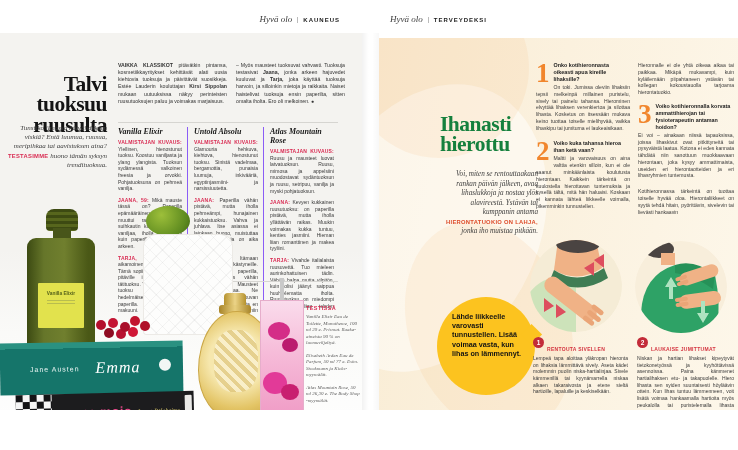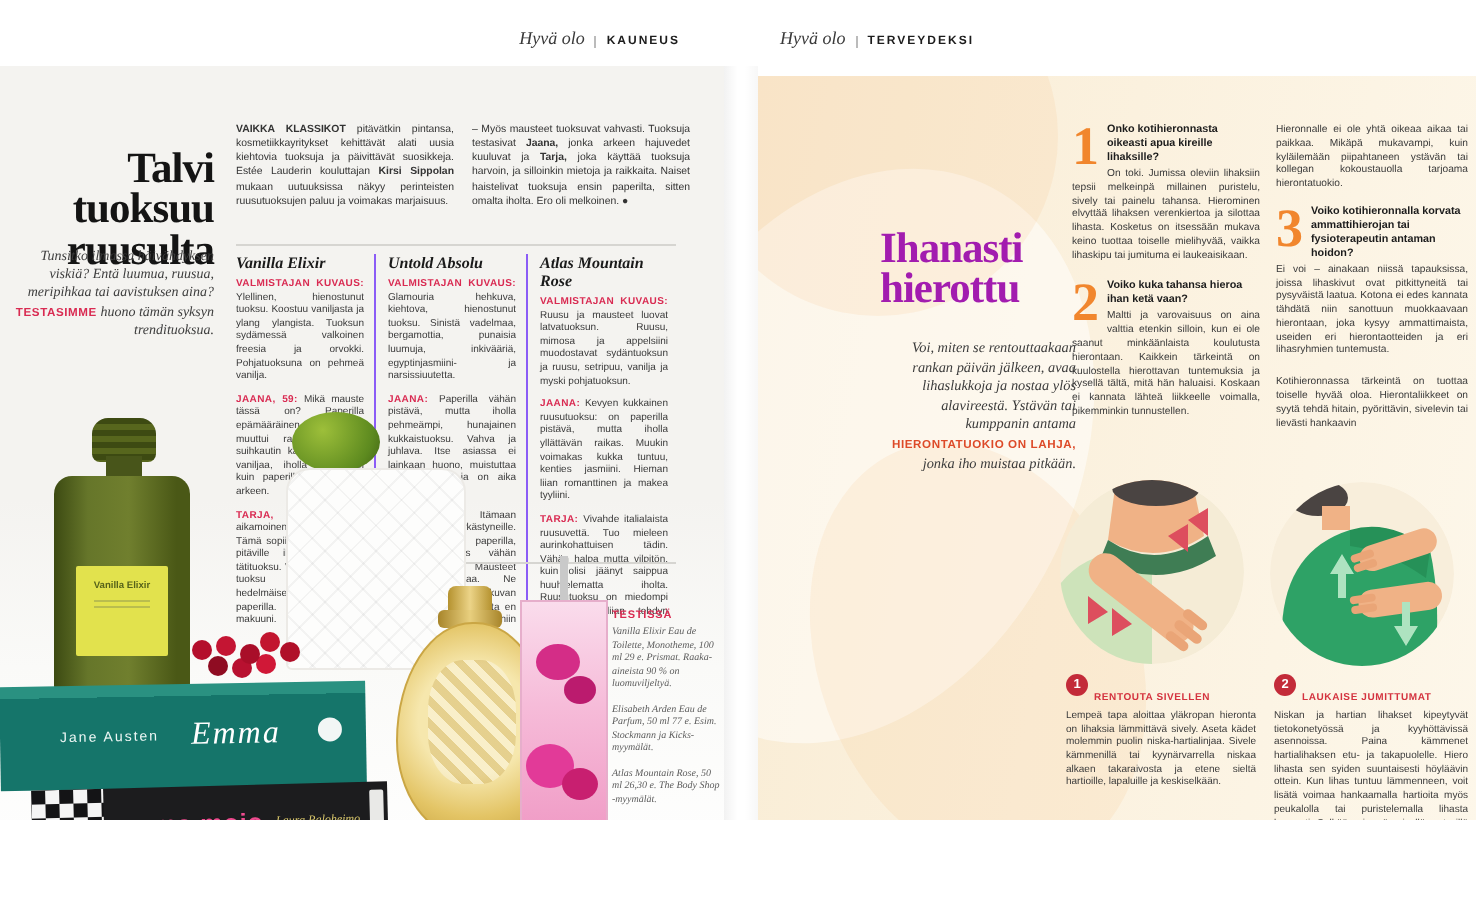--- a/index.html
+++ b/index.html
@@ -111,21 +111,21 @@
   .etlogo{font-weight:bold;font-size:7px;}
   .issue{font-size:5.5px;color:#444;}
   .pageno{font-weight:bold;font-size:6px;}
   .f-l-credits{left:24px;}
   .f-l-issue{left:250px;width:95px;justify-content:flex-end;}
   .f-r-left{left:403px;}
   .f-r-credits{left:510px;width:214px;justify-content:flex-end;}
 
   
   .rp-title{left:440px;top:114px;width:130px;font-family:"Liberation Serif",serif;font-weight:bold;
-            font-size:21.5px;line-height:.95;letter-spacing:-.5px;color:#a21caf;}
+            font-size:21.5px;line-height:.95;letter-spacing:-.5px;color:#15803d;}
   .rp-intro{left:440px;top:170px;width:98px;font-family:"Liberation Serif",serif;font-style:italic;
             font-size:7.2px;line-height:1.33;color:#3c3c3c;text-align:right;}
   .rp-intro .red{font-family:"Liberation Sans",sans-serif;font-style:normal;font-weight:bold;
                  font-size:5.8px;color:#dd4a28;letter-spacing:.3px;}
   .colA{left:536px;top:62px;width:94px;}
   .colB{left:638px;top:62px;width:96px;}
   .qa{margin-bottom:9px;overflow:visible;}
   .qnum{float:left;font-family:"Liberation Serif",serif;font-weight:bold;font-size:27px;line-height:.8;
         color:#f1862d;margin:1px 4px 0 0;}
   .q{font-weight:bold;font-size:5.4px;line-height:1.3;color:#1c1c1c;margin-bottom:1px;}
@@ -281,20 +281,21 @@
   <div class="abs colB">
     <p class="bodytxt">Hieronnalle ei ole yhtä oikeaa aikaa tai paikkaa. Mikäpä mukavampi, kuin kyläilemään piipahtaneen ystävän tai kollegan kokoustauolla tarjoama hierontatuokio.</p>
     <div class="qa">
       <span class="qnum">3</span>
       <div class="q">Voiko kotihieronnalla korvata ammattihierojan tai fysioterapeutin antaman hoidon?</div>
       <div class="a">Ei voi – ainakaan niissä tapauksissa, joissa lihaskivut ovat pitkittyneitä tai pysyväistä laatua. Kotona ei edes kannata tähdätä niin sanottuun muokkaavaan hierontaan, joka kysyy ammattimaista, useiden eri hierontaotteiden ja eri lihasryhmien tuntemusta.</div>
     </div>
     <p class="bodytxt">Kotihieronnassa tärkeintä on tuottaa toiselle hyvää oloa. Hierontaliikkeet on syytä tehdä hitain, pyörittävin, sivelevin tai lievästi hankaavin</p>
   </div>
 
+  <div class="abs bubble">Lähde liikkeelle varovasti tunnustellen. Lisää voimaa vasta, kun lihas on lämmennyt.</div>
 
   <div class="abs circ c1">
     <svg width="92" height="92" viewBox="0 0 92 92">
       <circle cx="46" cy="46" r="46" fill="#f5ecd6"></circle>
       <path d="M0,52 Q18,30 46,40 L46,92 L0,92 Z" fill="#cde3ba"></path>
       <path d="M28,0 L66,0 L72,28 Q48,44 24,30 Z" fill="#f0b286"></path>
       <ellipse cx="48" cy="4" rx="22" ry="9" fill="#4a4442"></ellipse>
       <path d="M24,30 Q48,46 74,28 L78,38 Q50,56 20,40 Z" fill="#3f7d54"></path>
       <g transform="rotate(38 42 62)">
         <rect x="8" y="52" width="62" height="17" rx="8.5" fill="#f0b286"></rect>

